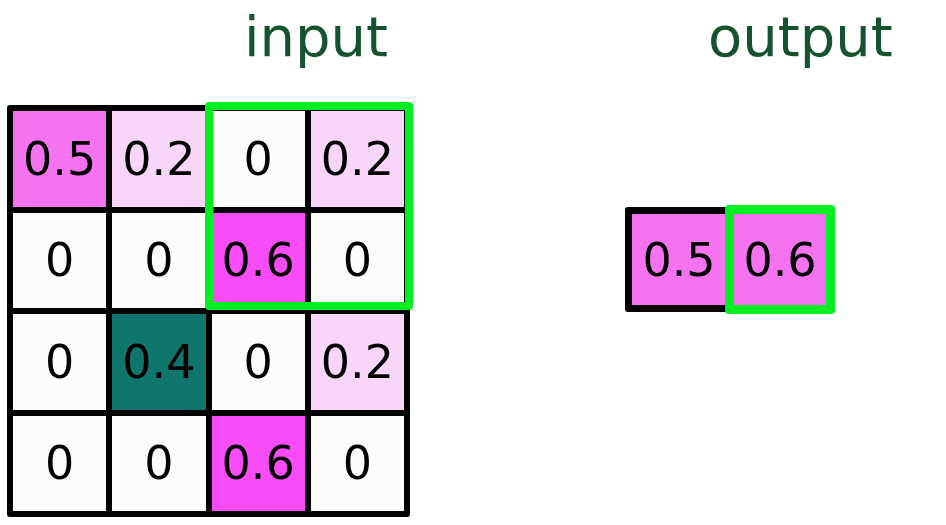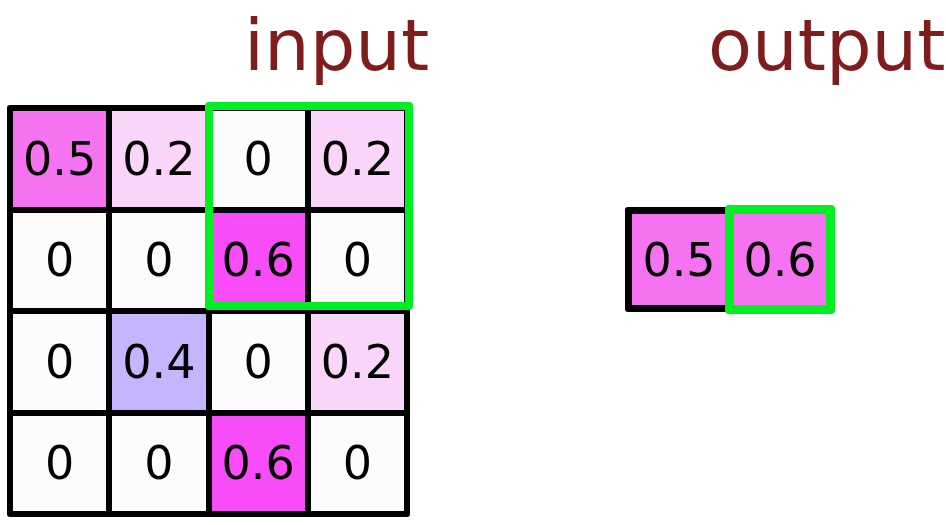--- a/index.html
+++ b/index.html
@@ -11,22 +11,22 @@
     width: 946px;
     height: 525px;
     position: relative;
     overflow: hidden;
     font-family: "DejaVu Sans", sans-serif;
   }
 
   
   .heading {
     position: absolute;
-    color: #7f1d1d;
-    font-size: 72px;
+    color: #14532d;
+    font-size: 56px;
     font-weight: 400;
     line-height: 1;
     white-space: nowrap;
     font-family: "DejaVu Sans", sans-serif;
   }
   #input-label  { left: 244px; top: 9px; }
   #output-label { left: 708px; top: 9px; }
 
   
   #input-grid {
@@ -133,21 +133,21 @@
 <div id="input-grid">
     <div class="cell" style="background: rgb(245, 115, 240);">0.5</div>
     <div class="cell" style="background: rgb(249, 213, 249);">0.2</div>
     <div class="cell" style="background: rgb(253, 251, 253);">0</div>
     <div class="cell" style="background: rgb(249, 213, 249);">0.2</div>
     <div class="cell" style="background: rgb(253, 251, 253);">0</div>
     <div class="cell" style="background: rgb(253, 251, 253);">0</div>
     <div class="cell" style="background: rgb(248, 76, 248);">0.6</div>
     <div class="cell" style="background: rgb(253, 251, 253);">0</div>
     <div class="cell" style="background: rgb(253, 251, 253);">0</div>
-    <div class="cell" style="background: #c4b5fd;">0.4</div>
+    <div class="cell" style="background: #0f766e;">0.4</div>
     <div class="cell" style="background: rgb(253, 251, 253);">0</div>
     <div class="cell" style="background: rgb(249, 213, 249);">0.2</div>
     <div class="cell" style="background: rgb(253, 251, 253);">0</div>
     <div class="cell" style="background: rgb(253, 251, 253);">0</div>
     <div class="cell" style="background: rgb(248, 76, 248);">0.6</div>
     <div class="cell" style="background: rgb(253, 251, 253);">0</div>
   </div>
 
 <div class="green-box" id="input-window" style="border-color: rgb(0, 238, 34);"></div>
 

